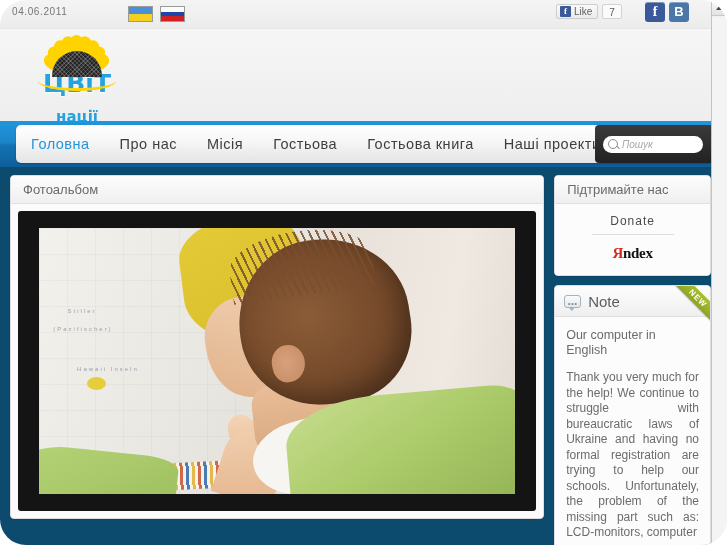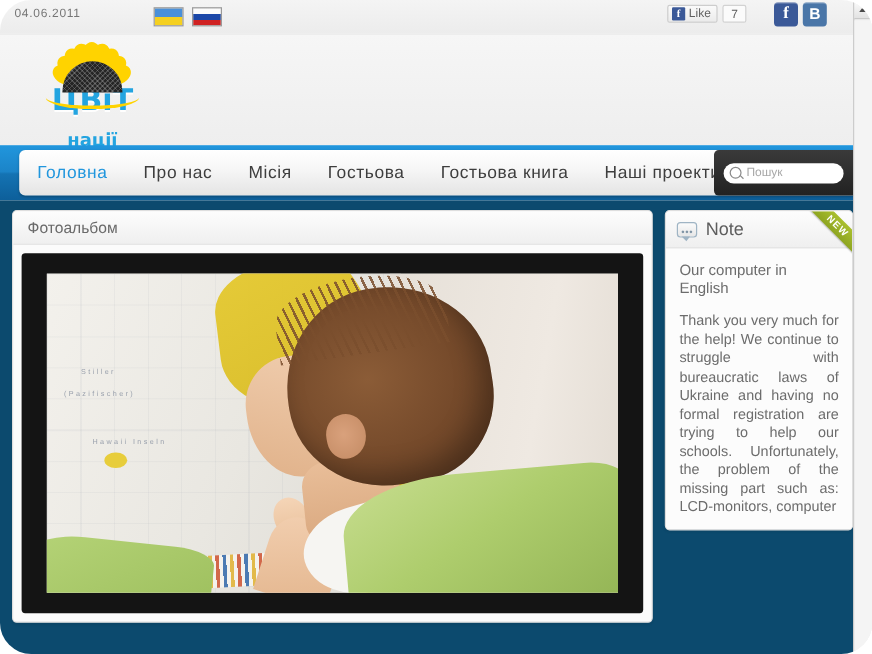--- a/index.html
+++ b/index.html
@@ -265,20 +265,21 @@
   .searchbox {
     position: absolute;
     right: 0; top: 0;
     width: 116px;
     height: 38px;
     background: linear-gradient(#3a3a3a, #222);
     border-radius: 4px 0 0 4px;
     display: flex;
     align-items: center;
     justify-content: center;
+    font-style: italic;
   }
   .search-field {
     width: 100px;
     height: 17px;
     background: #fff;
     border-radius: 9px;
     display: flex;
     align-items: center;
     padding-left: 5px;
     box-sizing: border-box;
@@ -721,20 +722,30 @@
                 <span class="ph-shirt"></span>
                 <span class="ph-shirt2"></span>
               </div>
             </div>
           </div>
         </div>
       </div>
 
       <div class="col-side">
 
+        <div class="panel side-panel">
+          <div class="panel-head">
+            <span>Підтримайте нас</span>
+          </div>
+          <div class="side-body">
+            <div class="donate">Donate</div>
+            <div class="donate-rule"></div>
+            <div class="yandex"><span class="ya">Я</span><span>ndex</span></div>
+          </div>
+        </div>
 
         <div class="panel side-panel">
           <div class="panel-head note-head">
             <span class="bubble">
                 <span class="dots">•••</span>
               </span>
             <span>Note</span>
             <span class="ribbon">
                 <span>NEW</span>
               </span>

